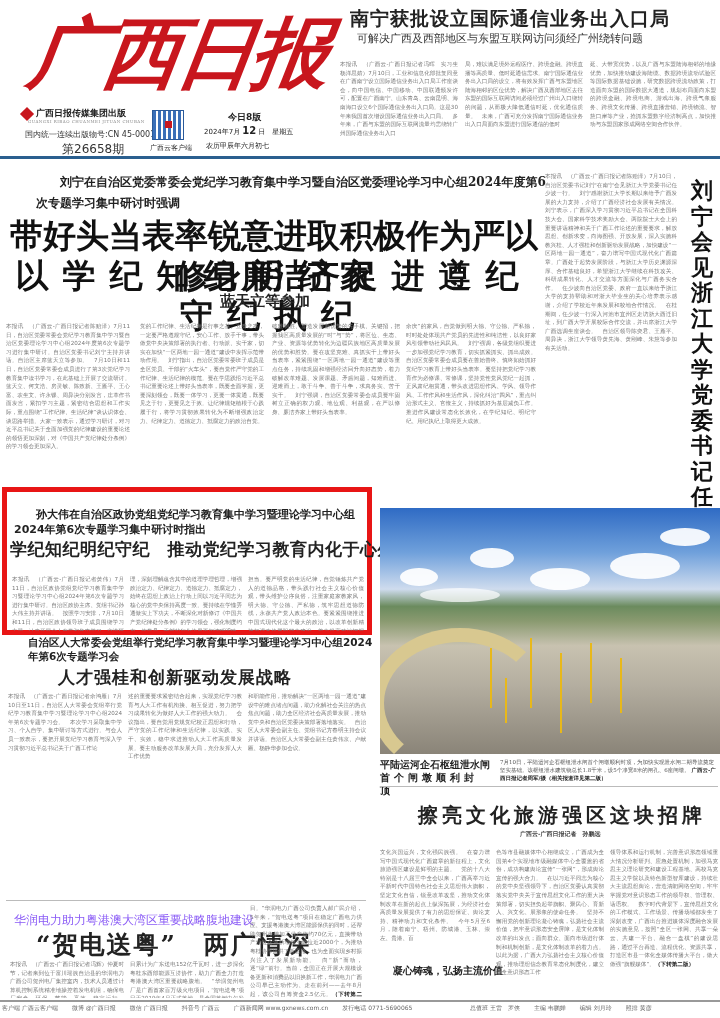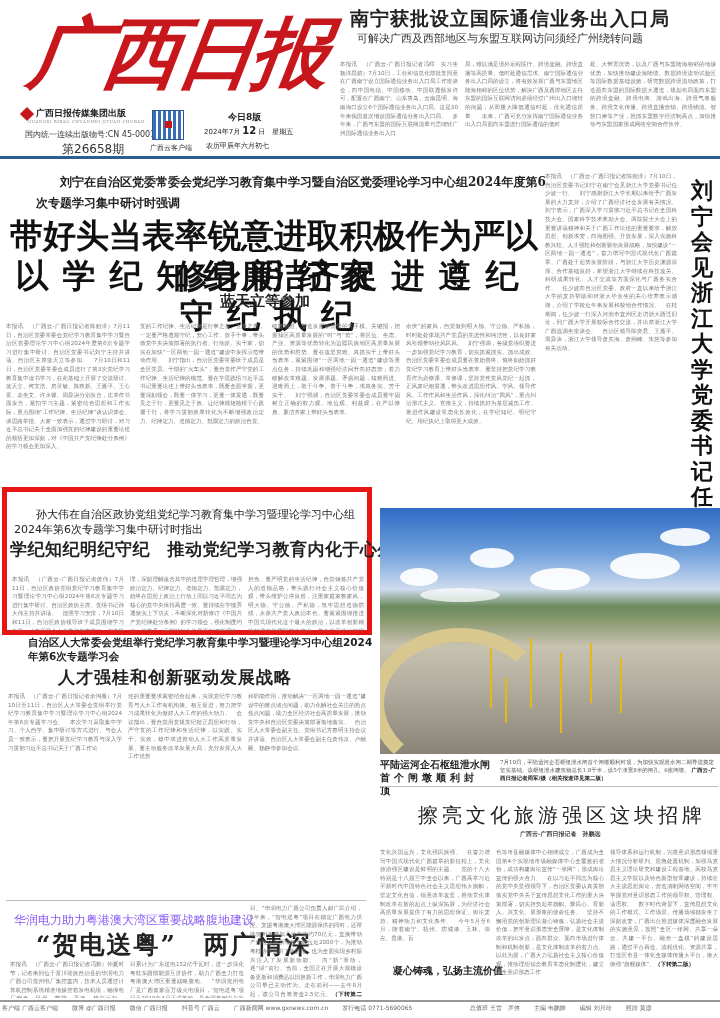--- a/index.html
+++ b/index.html
@@ -21,32 +21,32 @@
 .top-rule{left:0;top:156px;width:720px;height:3px;background:#2a5f8f}
 .top-headline{left:350px;top:6px;font-size:19px;font-weight:bold;letter-spacing:1px}
 .top-subhead{left:357px;top:31px;font-size:11px;font-family:"DejaVu Sans",sans-serif;color:#333}
 .col-text{font-size:5.6px;line-height:8.6px;color:#777;text-align:justify;font-family:"DejaVu Sans",sans-serif;overflow:hidden}
 .kicker1{left:36px;top:172px;font-size:12px;font-weight:bold;line-height:21px;width:520px}
 .main-hl{left:4px;top:216px;width:540px;font-size:33px;font-weight:bold;line-height:40px;font-family:"DejaVu Sans",sans-serif;text-align:center;color:#111}
 .main-hl2{letter-spacing:14px}
 .attend{left:220px;top:292px;font-size:15px;font-weight:bold}
 .side-title{left:690px;top:178px;width:24px;font-size:22px;font-weight:bold;line-height:25.5px;font-family:"DejaVu Sans",sans-serif;color:#111;text-align:center}
 .red-box{left:2px;top:487px;width:370px;height:148px;border:5px solid #e81515}
-.sun-kicker{left:14px;top:507px;width:350px;font-size:11px;font-weight:normal;line-height:15px;font-family:"DejaVu Sans",sans-serif}
+.sun-kicker{left:14px;top:507px;width:350px;font-size:11px;font-weight:bold;line-height:15px;font-family:"DejaVu Sans",sans-serif}
 .sun-hl{left:10px;top:538px;font-size:17px;font-weight:bold;letter-spacing:.5px;white-space:nowrap}
 .photo{left:380px;top:508px;width:342px;height:246px;overflow:hidden;background:linear-gradient(180deg,#2f6bc4 0%,#6fa0db 18%,#cfdcee 33%,#6b8b5e 40%,#8a9a70 46%,#c8c2b0 56%,#b4aea0 72%,#8a8478 100%)}
 .cloud{position:absolute;background:#fff;border-radius:50%;opacity:.92}
 .crane{position:absolute;width:2px;background:#e8b81a}
 .canal{position:absolute;left:-10px;top:120px;width:180px;height:150px;border:14px solid #d8c890;border-radius:50%;border-right-color:transparent;border-bottom-color:transparent}
 .photo-cap-title{left:380px;top:758px;font-size:10px;font-weight:bold;line-height:13px;font-family:"DejaVu Sans",sans-serif;width:110px}
 .photo-cap-text{left:500px;top:758px;width:218px;font-size:5.5px;line-height:8px;color:#555}
 .npc-kicker{left:28px;top:635px;width:345px;font-size:10.5px;font-weight:bold;line-height:14px;font-family:"DejaVu Sans",sans-serif}
 .npc-hl{left:58px;top:666px;font-size:17px;font-weight:bold;letter-spacing:1px}
 .divider{height:1px;background:#bbb}
-.culture-hl{left:418px;top:802px;font-size:20px;font-weight:normal;letter-spacing:4px;font-family:"DejaVu Sans",sans-serif}
+.culture-hl{left:418px;top:802px;font-size:20px;font-weight:bold;letter-spacing:4px;font-family:"DejaVu Sans",sans-serif}
 .culture-by{left:520px;top:830px;font-size:6px;font-weight:bold;color:#444;font-family:"DejaVu Sans",sans-serif}
 .subhead-small{left:393px;top:964px;font-size:10px;font-weight:bold;font-family:"DejaVu Sans",sans-serif}
 .cr-kicker{left:14px;top:912px;font-size:12px;font-family:Liberation Serif, serif;color:#8b5cf6}
 .cr-hl{left:36px;top:928px;font-size:25px;font-weight:bold;letter-spacing:2px;white-space:nowrap}
 .footer-rule{left:0;top:1000px;width:720px;height:2px;background:#999}
 .footer-left{left:2px;top:1004px;font-size:6px;color:#666;font-family:"DejaVu Sans",sans-serif;display:flex;gap:14px;white-space:nowrap}
 .footer-right{left:470px;top:1004px;font-size:6px;color:#666;font-family:"DejaVu Sans",sans-serif;display:flex;gap:14px;white-space:nowrap}
 .end-mark{color:#222;font-weight:bold}
 </style>
 </head>

